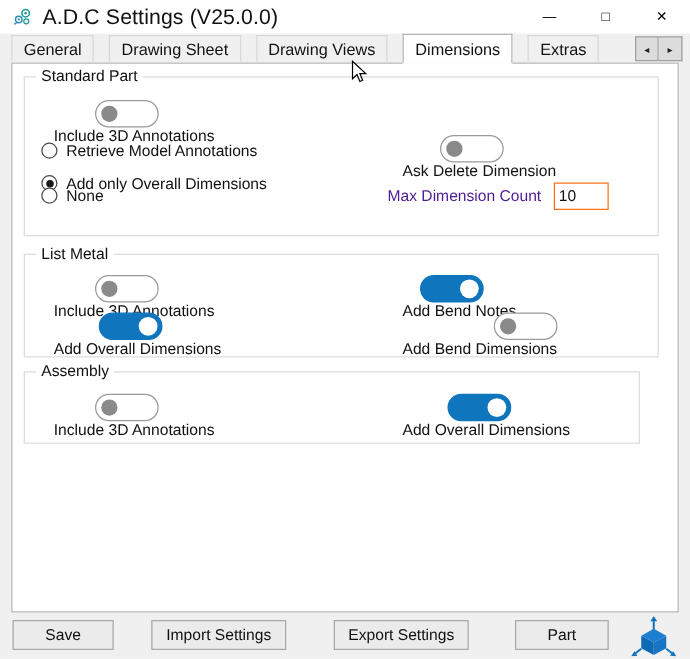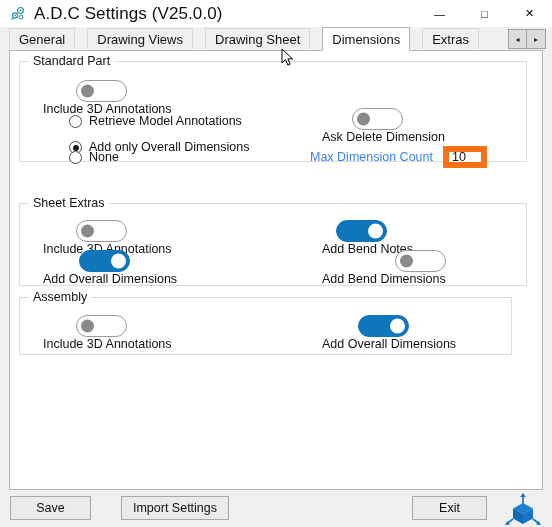--- a/index.html
+++ b/index.html
@@ -132,21 +132,21 @@
   }
   .group-title {
     position: absolute;
     top: -8px;
     left: 9px;
     background: #ffffff;
     padding: 0 4px;
     font-size: 12.5px;
     color: #111;
   }
-  #group-standard { left: 9px;  top: 10px;  width: 508px; height: 101px; padding-left: 30px; }
+  #group-standard { left: 9px;  top: 10px;  width: 508px; height: 128px; padding-left: 30px; }
   #group-sheet    { left: 9px;  top: 152px; width: 508px; height: 83px;  }
   #group-assembly { left: 9px;  top: 246px; width: 493px; height: 58px;  }
 
   
   .toggle-row {
     position: absolute;
     display: flex;
     align-items: center;
     flex-direction: column;
   }
@@ -190,22 +190,21 @@
     margin-left: 12px;
     font-size: 12.5px;
     color: #111;
     white-space: nowrap;
   }
 
   
   .radio-row {
     position: absolute;
     display: flex;
-    align-items: flex-end;
-    margin-left: 36px;
+    align-items: flex-start;
   }
   .radio {
     width: 13px;
     height: 13px;
     border-radius: 50%;
     border: 1.3px solid #4a4a4a;
     background: #ffffff;
     box-sizing: border-box;
     position: relative;
     flex: 0 0 auto;
@@ -229,28 +228,28 @@
   }
 
   
   .field-row {
     position: absolute;
     display: flex;
     align-items: center;
   }
   .field-label {
     font-size: 12.5px;
-    color: #3b82f6;
+    color: #4c1d95;
     margin-right: 10px;
     white-space: nowrap;
   }
   .textbox {
     width: 44px;
     height: 22px;
-    border: 6px solid #f97316;
+    border: 1px solid #f97316;
     background: #ffffff;
     box-sizing: border-box;
     font-family: "Liberation Sans", sans-serif;
     font-size: 12.5px;
     color: #111;
     padding: 0 3px;
     line-height: 20px;
   }
 
   
@@ -318,22 +317,22 @@
 
   <div class="win-controls">
     <div class="win-btn">—</div>
     <div class="win-btn">□</div>
     <div class="win-btn close">✕</div>
   </div>
 </div>
 
 <div class="tabstrip">
   <div class="tab">General</div>
+  <div class="tab">Drawing Sheet</div>
   <div class="tab">Drawing Views</div>
-  <div class="tab">Drawing Sheet</div>
   <div class="tab active">Dimensions</div>
   <div class="tab">Extras</div>
 
   <div class="tab-spinner">
     <div class="spin-btn">◂</div>
     <div class="spin-btn">▸</div>
   </div>
 </div>
 
 <div class="tabpage">
@@ -368,21 +367,21 @@
       <span class="toggle-label">Ask Delete Dimension</span>
     </div>
 
     <div class="field-row" style="left:290px; top:84px;">
       <span class="field-label">Max Dimension Count</span>
       <input class="textbox" type="text" value="10" style="">
     </div>
   </div>
 
   <div class="group" id="group-sheet">
-    <span class="group-title">Sheet Extras</span>
+    <span class="group-title">List Metal</span>
 
     <div class="toggle-row" style="left:11px; top:16px;">
       <span class="toggle off">
           <span class="knob"></span>
         </span>
       <span class="toggle-label">Include 3D Annotations</span>
     </div>
     <div class="toggle-row" style="left:11px; top:46px;">
       <span class="toggle on">
           <span class="knob"></span>
@@ -419,21 +418,22 @@
         </span>
       <span class="toggle-label">Add Overall Dimensions</span>
     </div>
   </div>
 
 </div>
 
 <div class="buttonbar">
   <button class="btn" id="btn-save">Save</button>
   <button class="btn" id="btn-import">Import Settings</button>
-  <button class="btn" id="btn-exit">Exit</button>
+  <button class="btn" id="btn-export">Export Settings</button>
+  <button class="btn" id="btn-exit">Part</button>
 </div>
 
 <span class="corner-logo">
   <svg width="40" height="36" viewBox="0 0 40 36">
 
     <path d="M20 13 L20 2" stroke="#0f75bc" stroke-width="1.6" fill="none"></path>
     <path d="M20 1 L17.2 5 L22.8 5 Z" fill="#0f75bc"></path>
 
     <path d="M20 11 L30 16.5 L20 22 L10 16.5 Z" fill="#1e7fd0"></path>
     <path d="M10 16.5 L20 22 L20 32 L10 26.5 Z" fill="#0f6ab5"></path>

